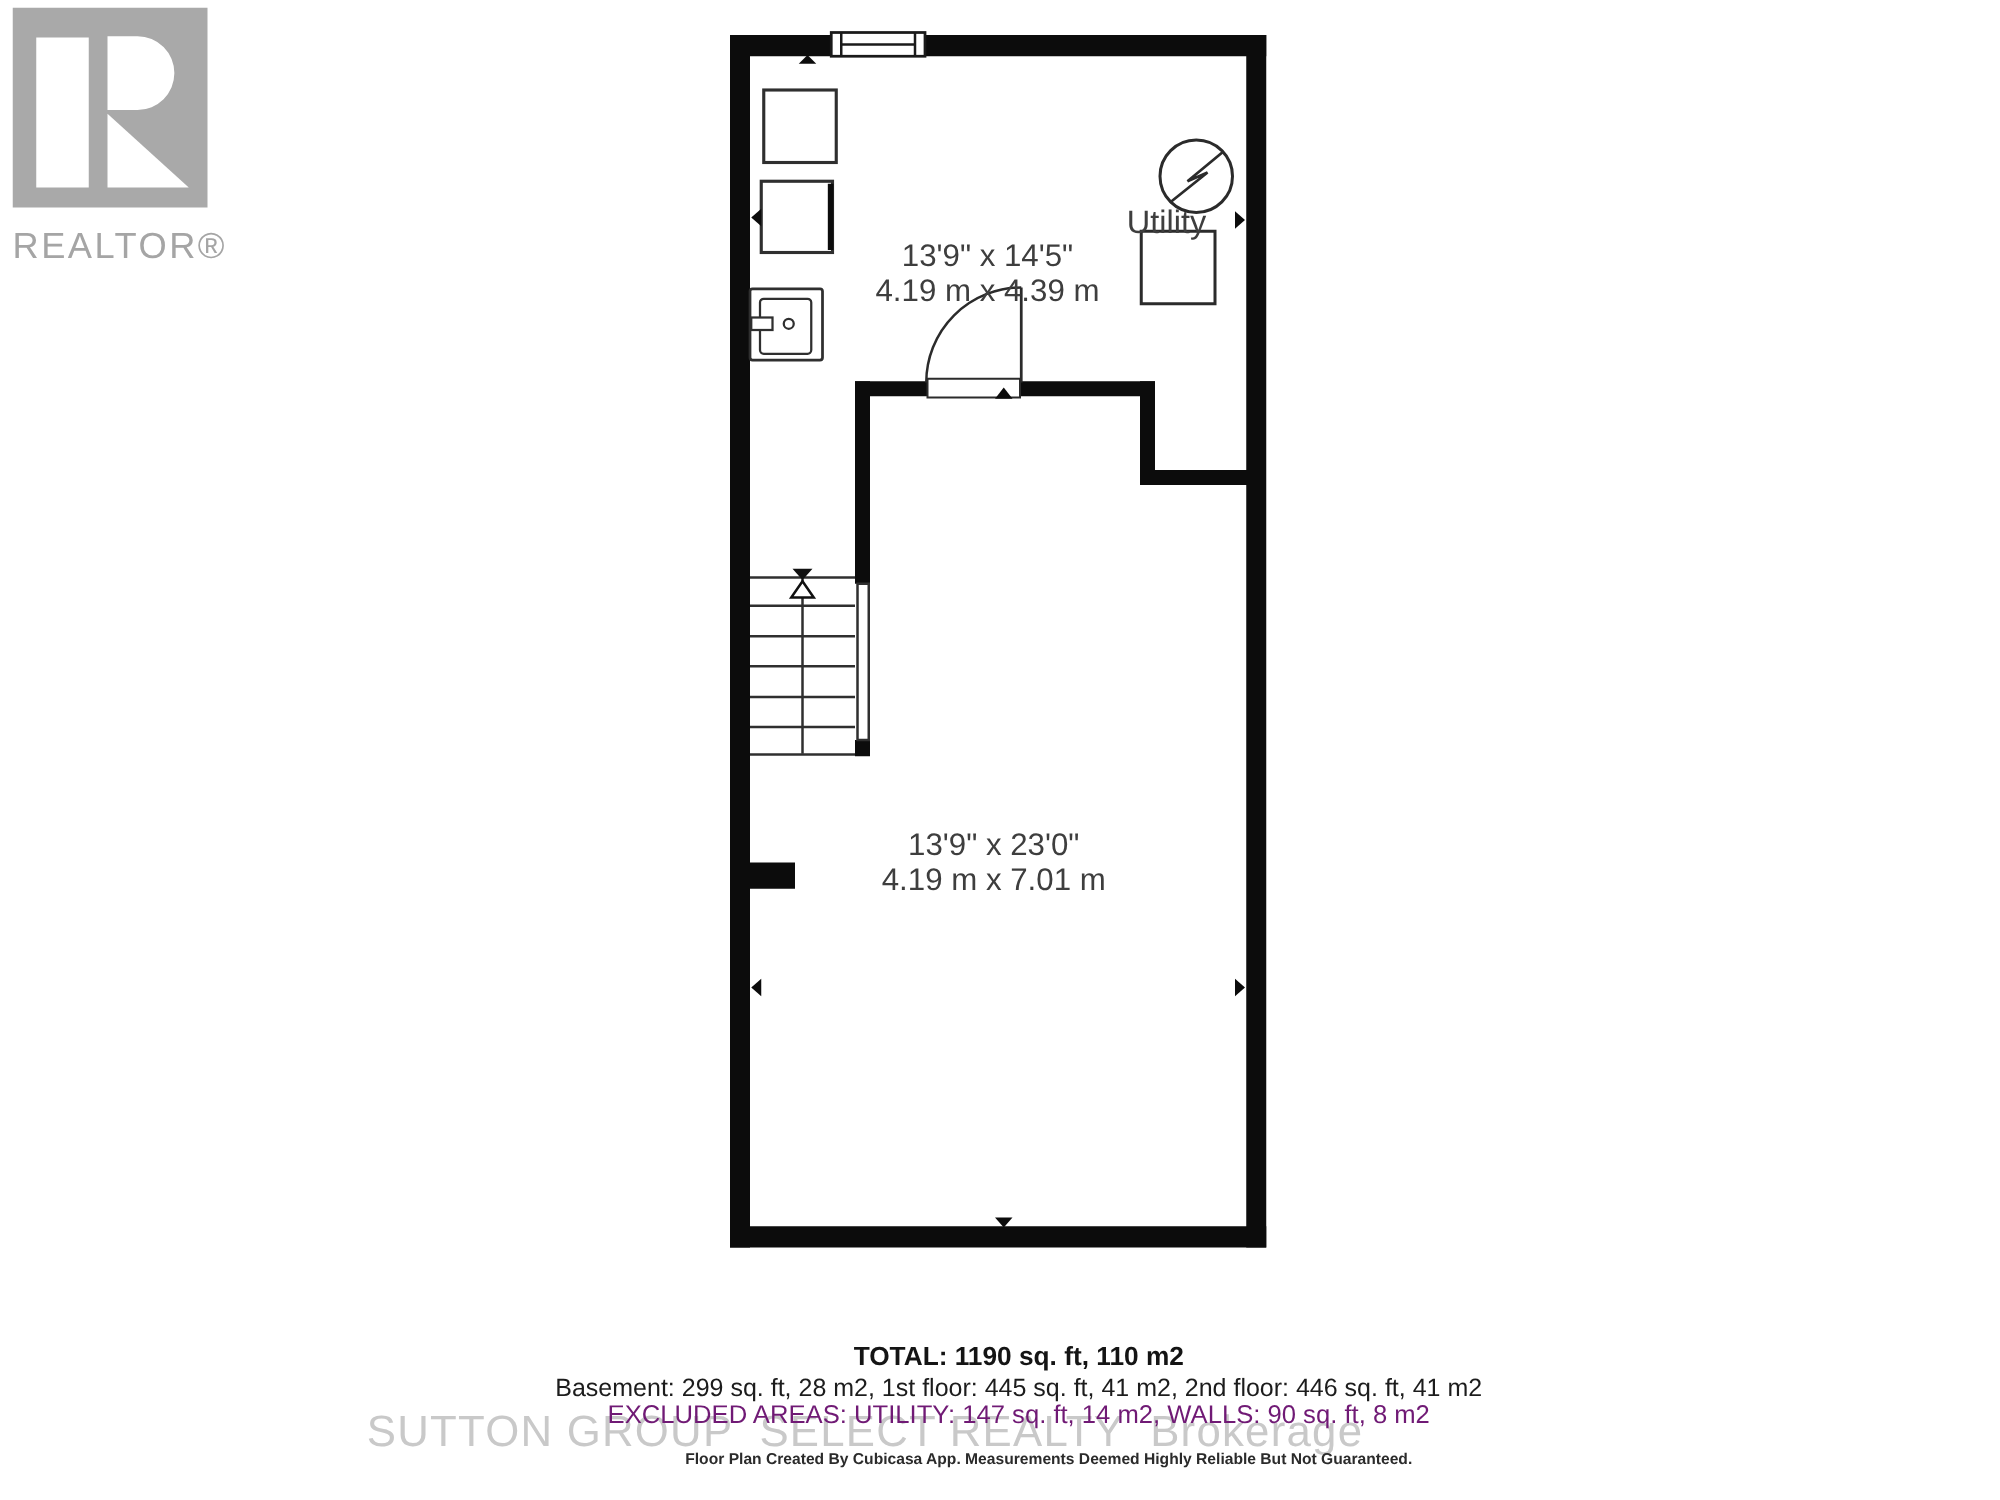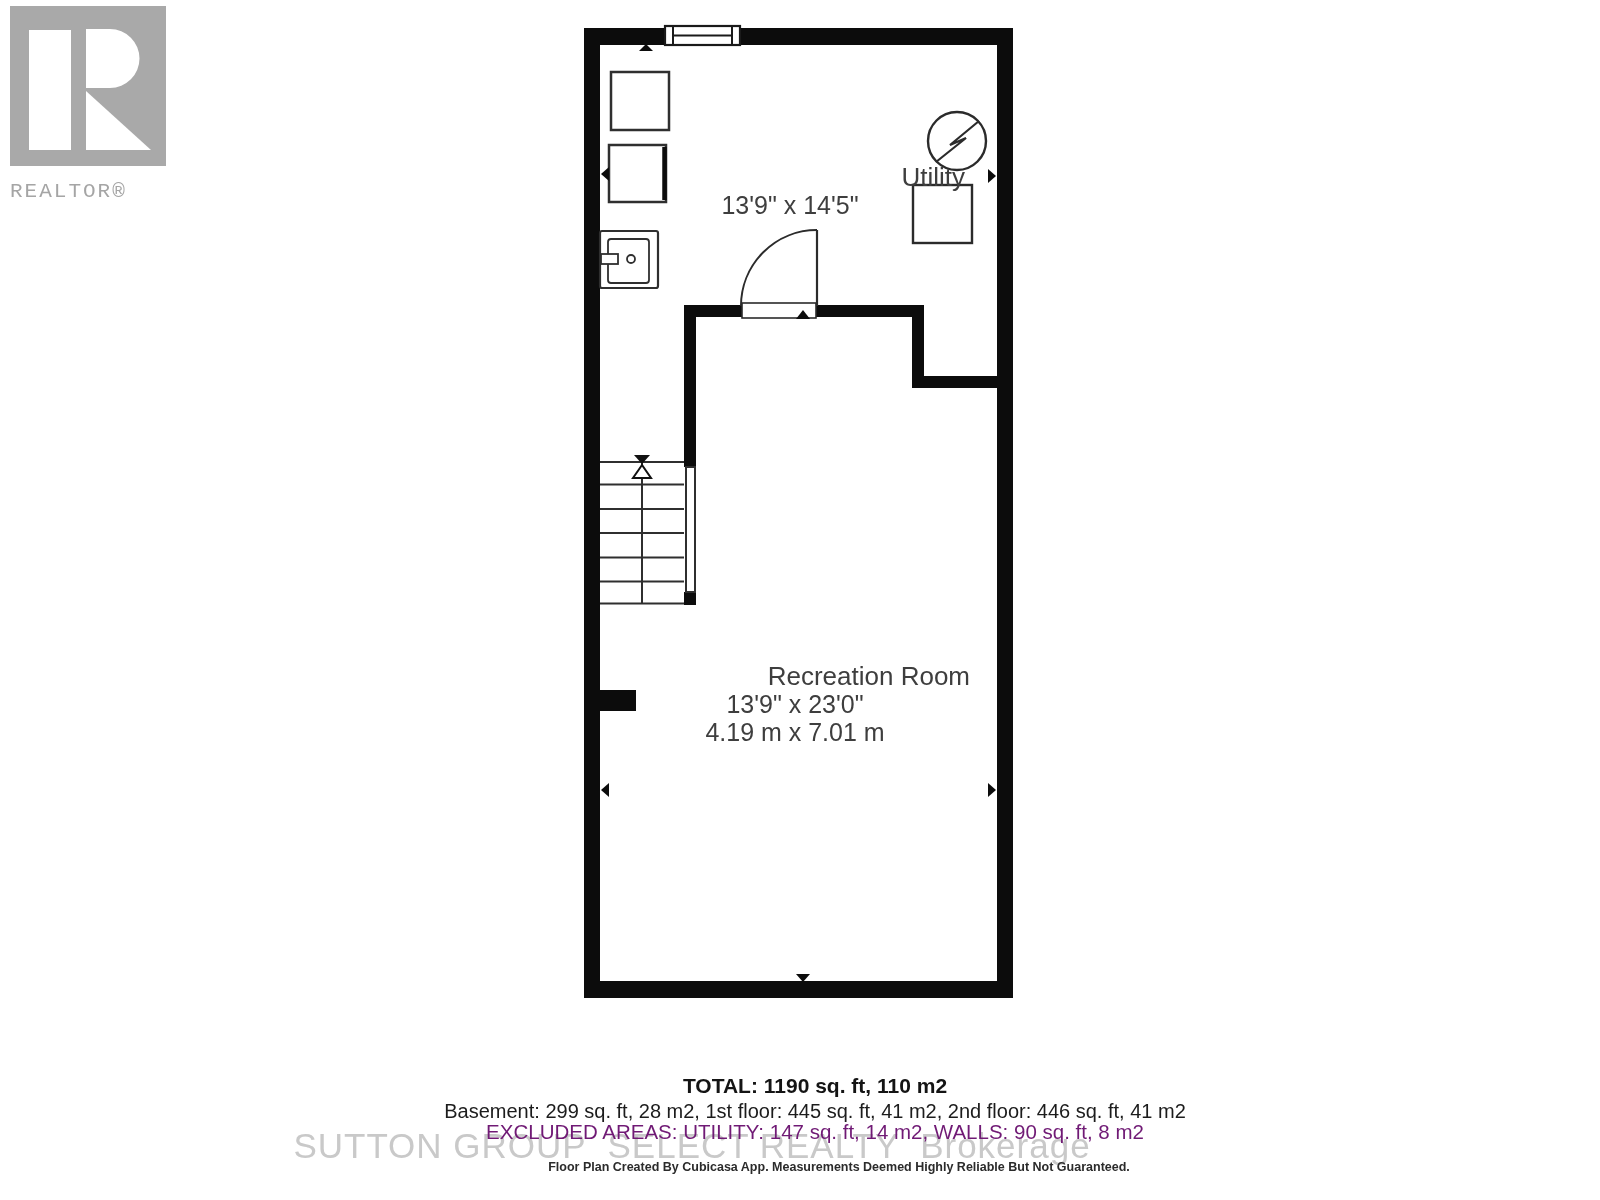--- a/index.html
+++ b/index.html
@@ -1,22 +1,22 @@
 <!DOCTYPE html>
 <html><head>
 <meta charset="utf-8">
 <style>
   html,body{margin:0;padding:0;background:#ffffff;}
   body{width:1600px;height:1200px;position:relative;overflow:hidden;
        font-family:"Liberation Sans", sans-serif;}
   .abs{position:absolute;}
   
   .logo{left:10px;top:6px;width:200px;}
-  .logo-text{margin-top:8px;font-size:21px;letter-spacing:2px;color:#a5a5a5;
-             font-weight:400;white-space:nowrap;font-family:Liberation Mono, monospace;}
+  .logo-text{margin-top:8px;font-size:29px;letter-spacing:2px;color:#a5a5a5;
+             font-weight:400;white-space:nowrap;}
   
   .plan{left:0;top:0;width:1600px;height:1200px;}
   
   .room-label{text-align:center;color:#3e3e3e;font-size:25px;line-height:28px;}
   .room-label .room-name{font-size:26px;text-align:right;}
   .utility-label{left:615px;top:163px;width:350px;}
   .rec-label{left:620px;top:662px;width:350px;}
   
   .btxt{left:15px;top:0;width:1600px;text-align:center;color:#141414;z-index:3;}
   .total{top:1074px;font-size:21px;font-weight:700;line-height:23px;}
@@ -110,24 +110,24 @@
     <polygon points="996,176 988,169 988,183"></polygon>
     <polygon points="601,790 609,783 609,797"></polygon>
     <polygon points="996,790 988,783 988,797"></polygon>
     <polygon points="803,982 796,974 810,974"></polygon>
   </g>
 </svg>
 
 <div class="abs room-label utility-label">
   <div class="room-name">Utility</div>
   <div class="room-dim">13'9" x 14'5"</div>
+  <div class="room-dim">4.19 m x 4.39 m</div>
 </div>
 
 <div class="abs room-label rec-label">
-  <div class="room-name">Recreation Room</div>
   <div class="room-dim">13'9" x 23'0"</div>
   <div class="room-dim">4.19 m x 7.01 m</div>
 </div>
 
 <div class="abs watermark">SUTTON GROUP  SELECT REALTY  Brokerage</div>
 
 <div class="abs btxt total">TOTAL: 1190 sq. ft, 110 m2</div>
 <div class="abs btxt floors">Basement: 299 sq. ft, 28 m2, 1st floor: 445 sq. ft, 41 m2, 2nd floor: 446 sq. ft, 41 m2</div>
 <div class="abs btxt excluded">EXCLUDED AREAS: UTILITY: 147 sq. ft, 14 m2, WALLS: 90 sq. ft, 8 m2</div>
 <div class="abs btxt disclaimer">Floor Plan Created By Cubicasa App. Measurements Deemed Highly Reliable But Not Guaranteed.</div>

